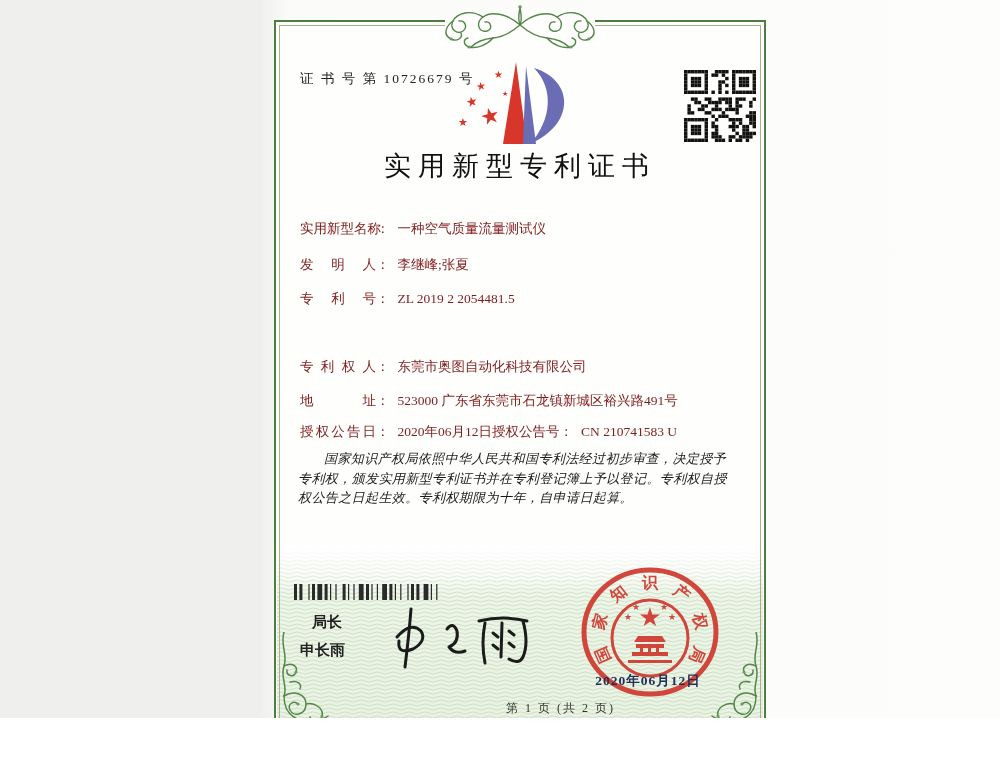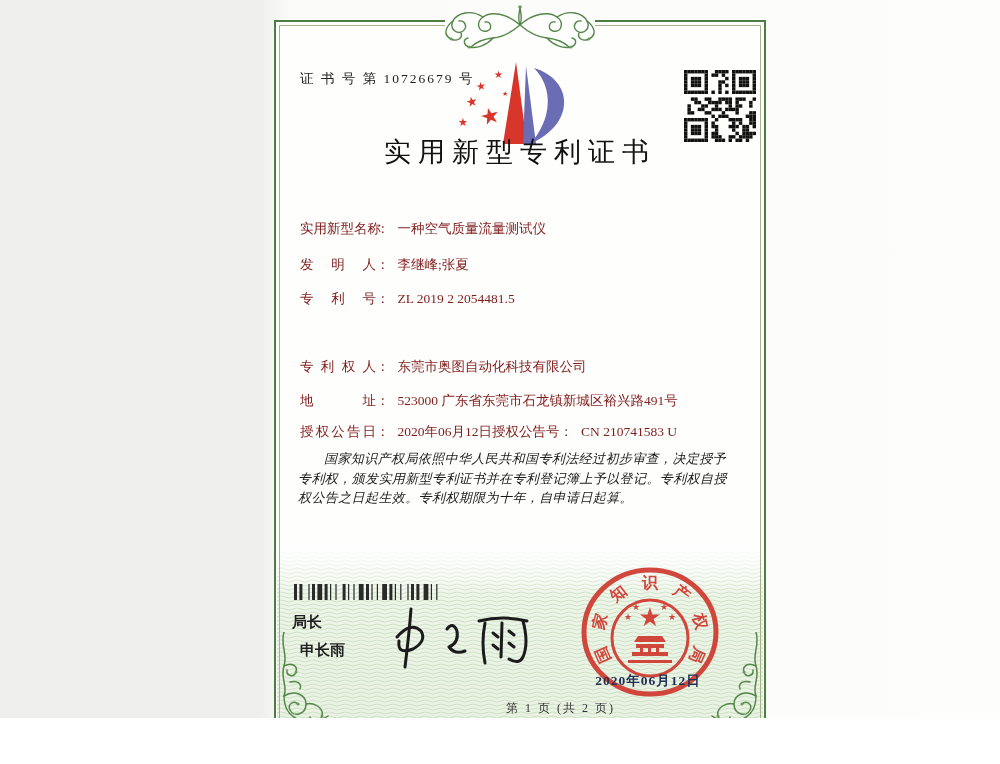--- a/index.html
+++ b/index.html
@@ -10,31 +10,31 @@
         background:#fefefd;border:2px solid #4e7d43;}
   .inner-line{position:absolute;left:3px;top:3px;right:3px;bottom:3px;
         border:1.5px solid #a9b08c;pointer-events:none;z-index:2;}
   .waves{position:absolute;left:1px;right:1px;bottom:2px;top:523px;overflow:hidden;z-index:0;
         background:linear-gradient(180deg,#ffffff 0%,#eef5e9 30%,#e9f2e3 100%);}
   .waves-fade{position:absolute;left:0;right:0;top:0;height:48px;
         background:linear-gradient(180deg,#ffffff 0%,rgba(255,255,255,0) 100%);}
   .cert-no{position:absolute;left:24px;top:48px;font-size:13.5px;letter-spacing:2px;color:#222;z-index:4;}
   .logo{position:absolute;left:182px;top:36px;z-index:4;}
   .qr{position:absolute;left:408px;top:48px;z-index:4;}
-  .title{position:absolute;left:0;top:112px;width:100%;text-align:center;font-size:27px;
+  .title{position:absolute;left:0;top:126px;width:100%;text-align:center;font-size:27px;
         letter-spacing:7px;color:#111;font-weight:500;z-index:4;}
   .row{position:absolute;left:24px;font-size:13.5px;color:#7f1d1d;white-space:nowrap;z-index:4;}
   .flabel{display:inline-block;width:76px;text-align:justify;text-align-last:justify;}
   .colon{display:inline-block;}
   .fval{margin-left:8px;}
   .grant2{}
   .paras{position:absolute;left:22px;top:427px;width:438px;z-index:4;color:#191919;}
   .paras p{margin:0;font-size:13px;line-height:19.5px;text-indent:2em;font-style:italic;letter-spacing:.4px;}
   .barcode{position:absolute;left:18px;top:562px;z-index:4;}
-  .sig-title{position:absolute;left:16px;top:591px;font-family:"Liberation Sans",sans-serif;
+  .sig-title{position:absolute;left:36px;top:591px;font-family:"Liberation Sans",sans-serif;
         font-weight:700;font-size:15px;color:#222;z-index:4;}
   .sig-name{position:absolute;left:24px;top:619px;font-family:"Liberation Sans",sans-serif;
         font-weight:700;font-size:15px;color:#222;z-index:4;}
   .signature{position:absolute;left:105px;top:583px;z-index:4;}
   .seal{position:absolute;left:302px;top:542px;z-index:5;opacity:.93;}
   .seal-date{position:absolute;left:296px;top:650px;width:152px;text-align:center;
         font-size:13.5px;letter-spacing:1px;color:#223055;font-weight:600;z-index:6;}
   .footer{position:absolute;left:230px;top:678px;font-size:12px;letter-spacing:2px;color:#333;z-index:4;}
   .back-note{position:absolute;left:420px;top:738px;font-size:19px;font-style:italic;
         letter-spacing:2px;color:#3a3a3a;}

